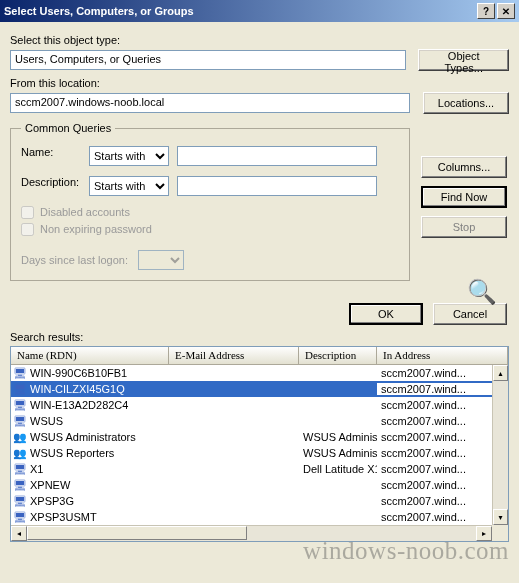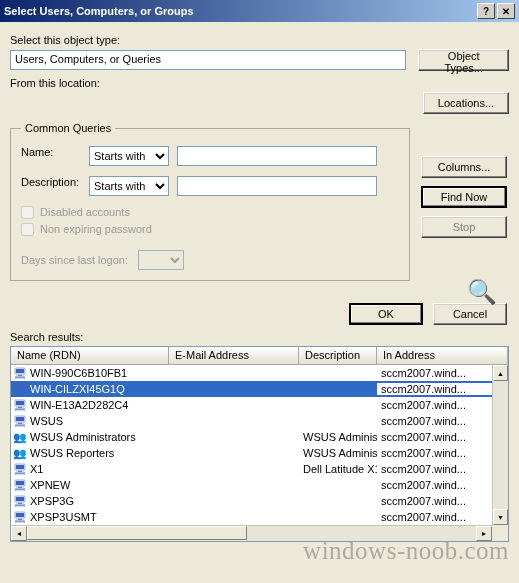--- a/index.html
+++ b/index.html
@@ -111,20 +111,21 @@
     border-bottom: 1px solid #aca899;
     height: 18px;
   }
   .hcell {
     border-right: 1px solid #aca899;
     padding: 2px 6px;
     font-size: 11px;
     background: linear-gradient(#fefefe, #e3e1d1);
     overflow: hidden;
     white-space: nowrap;
+    font-family: Liberation Serif, serif;
   }
   .c-name { width: 158px; }
   .c-email { width: 130px; }
   .c-desc { width: 78px; }
   .c-folder { width: 110px; flex:1; }
   .rows { flex:1; overflow: hidden; }
   .lrow {
     display: flex;
     height: 16px;
     align-items: center;
@@ -174,20 +175,21 @@
 <div class="content">
   <div class="label">Select this object type:</div>
   <div class="row">
     <div class="textfield">Users, Computers, or Queries</div>
     <div class="spacer"></div>
     <button class="btn">Object Types...</button>
   </div>
 
   <div class="label">From this location:</div>
   <div class="row">
+    <div class="textfield">sccm2007.windows-noob.local</div>
     <div class="spacer"></div>
     <button class="btn">Locations...</button>
   </div>
 
   <fieldset class="common">
     <legend>Common Queries</legend>
     <div class="query-row">
       <span class="qlabel">Name:</span>
       <select><option>Starts with</option></select>
       <input type="text" style="">

